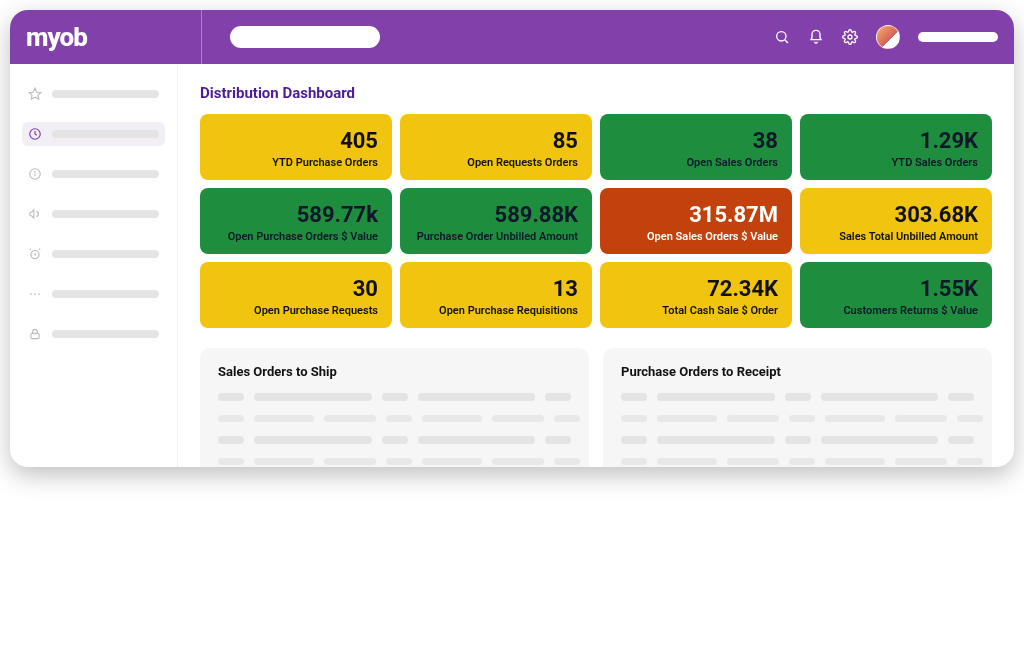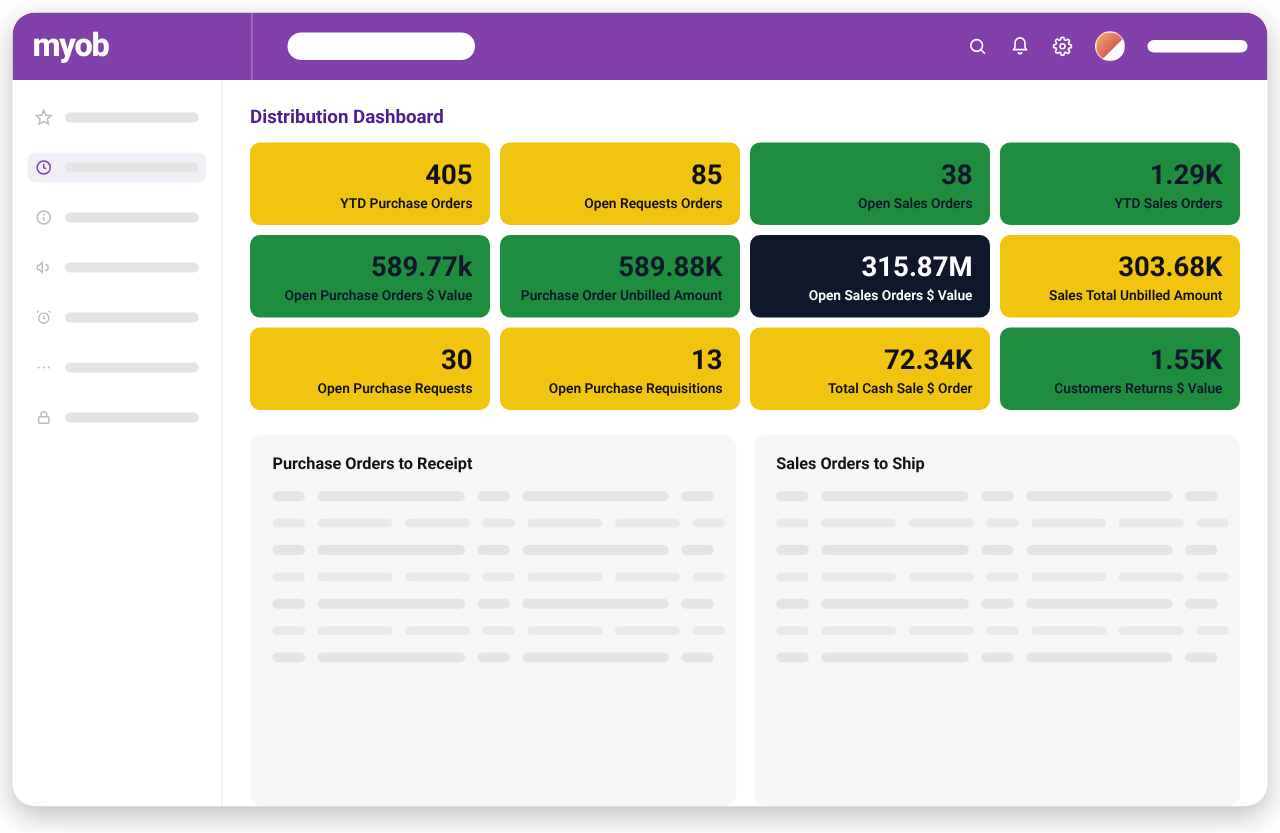--- a/index.html
+++ b/index.html
@@ -1,17 +1,17 @@
 <!DOCTYPE html>
 <html><head>
 <meta charset="utf-8">
 <style>
   * { box-sizing: border-box; margin: 0; padding: 0; }
   html, body { width: 1024px; height: 666px; font-family: -apple-system, BlinkMacSystemFont, "Segoe UI", Roboto, Arial, sans-serif; background: #fff; }
-  .frame { width: 1004px; height: 635px; margin: 10px; border-radius: 18px; overflow: hidden; box-shadow: 0 8px 24px rgba(0,0,0,0.25); background: #fff; display: flex; flex-direction: column; }
+  .frame { width: 1004px; height: 457px; margin: 10px; border-radius: 18px; overflow: hidden; box-shadow: 0 8px 24px rgba(0,0,0,0.25); background: #fff; display: flex; flex-direction: column; }
   .topbar { height: 54px; background: #8241aa; display: flex; align-items: center; padding: 0 16px; gap: 20px; }
   .logo-box { width: 155px; display:flex; align-items:center; }
   .logo { color: #fff; font-weight: 800; font-size: 26px; letter-spacing: -1px; }
   .divider-v { width: 1px; height: 54px; background: rgba(255,255,255,0.35); }
   .search-pill { flex: 0 0 150px; height: 22px; background: #fff; border-radius: 11px; margin-left: 8px; }
   .top-spacer { flex: 1; }
   .top-icons { display: flex; align-items: center; gap: 18px; }
   .top-icon { width: 16px; height: 16px; color: #fff; cursor: pointer; }
   .avatar { width: 24px; height: 24px; border-radius: 50%; background: linear-gradient(135deg,#f7b267,#d3605b 60%,#fff 60%); border: 1px solid rgba(255,255,255,0.6); cursor:pointer;}
   .user-pill { width: 80px; height: 10px; background: #fff; border-radius: 5px; }
@@ -26,21 +26,21 @@
 
   .main { flex:1; padding: 20px 22px 0 22px; overflow:hidden; display:flex; flex-direction:column; }
   .page-title { font-size:15px; font-weight:700; color:#4c1d95; margin-bottom:12px; }
 
   .cards { display:grid; grid-template-columns: repeat(4, 1fr); gap:8px; margin-bottom:8px; }
   .card { border-radius:8px; padding:16px 14px 12px 14px; text-align:right; display:flex; flex-direction:column; justify-content:center; height:66px; cursor:pointer;}
   .card .val { font-size:22px; font-weight:700; line-height:1.1; }
   .card .lbl { font-size:11px; font-weight:600; margin-top:2px; }
   .yellow { background:#f1c40f; color:#111; }
   .green  { background:#1e8e3e; color:#0f172a; }
-  .red    { background:#0f172a; color:#fff; }
+  .red    { background:#c2410c; color:#fff; }
 
   .panels { display:grid; grid-template-columns:1fr 1fr; gap:14px; margin-top:12px; flex:1; }
   .panel { background:#f6f6f6; border-radius:10px; padding:16px 18px; overflow:hidden;}
   .panel-title { font-size:13px; font-weight:700; color:#111; margin-bottom:14px;}
   .ph-rows { display:flex; flex-direction:column; gap:14px; }
   .ph-row { display:grid; grid-template-columns: 26px 1fr 26px 1fr 26px; gap:10px; align-items:center; }
   .ph-row > div { background:#e4e4e4; border-radius:4px; height:8px; }
   .ph-sub { display:grid; grid-template-columns: 26px 60px 52px 26px 60px 52px 26px; gap:10px; }
   .ph-sub > div { background:#e8e8e8; border-radius:4px; height:7px; }
 
@@ -207,81 +207,81 @@
           <div class="lbl">Total Cash Sale $ Order</div>
         </div>
         <div class="card green">
           <div class="val">1.55K</div>
           <div class="lbl">Customers Returns $ Value</div>
         </div>
       </div>
 
       <div class="panels">
         <div class="panel">
+          <div class="panel-title">Sales Orders to Ship</div>
+          <div class="ph-rows">
+            <div class="ph-row">
+                <div></div>
+                <div></div>
+                <div></div>
+                <div></div>
+                <div></div>
+              </div>
+            <div class="ph-sub">
+                <div></div>
+                <div></div>
+                <div></div>
+                <div></div>
+                <div></div>
+                <div></div>
+                <div></div>
+              </div>
+            <div class="ph-row">
+                <div></div>
+                <div></div>
+                <div></div>
+                <div></div>
+                <div></div>
+              </div>
+            <div class="ph-sub">
+                <div></div>
+                <div></div>
+                <div></div>
+                <div></div>
+                <div></div>
+                <div></div>
+                <div></div>
+              </div>
+            <div class="ph-row">
+                <div></div>
+                <div></div>
+                <div></div>
+                <div></div>
+                <div></div>
+              </div>
+            <div class="ph-sub">
+                <div></div>
+                <div></div>
+                <div></div>
+                <div></div>
+                <div></div>
+                <div></div>
+                <div></div>
+              </div>
+            <div class="ph-row">
+                <div></div>
+                <div></div>
+                <div></div>
+                <div></div>
+                <div></div>
+              </div>
+          </div>
+        </div>
+        <div class="panel">
           <div class="panel-title">Purchase  Orders to Receipt</div>
-          <div class="ph-rows">
-            <div class="ph-row">
-                <div></div>
-                <div></div>
-                <div></div>
-                <div></div>
-                <div></div>
-              </div>
-            <div class="ph-sub">
-                <div></div>
-                <div></div>
-                <div></div>
-                <div></div>
-                <div></div>
-                <div></div>
-                <div></div>
-              </div>
-            <div class="ph-row">
-                <div></div>
-                <div></div>
-                <div></div>
-                <div></div>
-                <div></div>
-              </div>
-            <div class="ph-sub">
-                <div></div>
-                <div></div>
-                <div></div>
-                <div></div>
-                <div></div>
-                <div></div>
-                <div></div>
-              </div>
-            <div class="ph-row">
-                <div></div>
-                <div></div>
-                <div></div>
-                <div></div>
-                <div></div>
-              </div>
-            <div class="ph-sub">
-                <div></div>
-                <div></div>
-                <div></div>
-                <div></div>
-                <div></div>
-                <div></div>
-                <div></div>
-              </div>
-            <div class="ph-row">
-                <div></div>
-                <div></div>
-                <div></div>
-                <div></div>
-                <div></div>
-              </div>
-          </div>
-        </div>
-        <div class="panel">
-          <div class="panel-title">Sales Orders to Ship</div>
           <div class="ph-rows">
             <div class="ph-row">
                 <div></div>
                 <div></div>
                 <div></div>
                 <div></div>
                 <div></div>
               </div>
             <div class="ph-sub">
                 <div></div>

